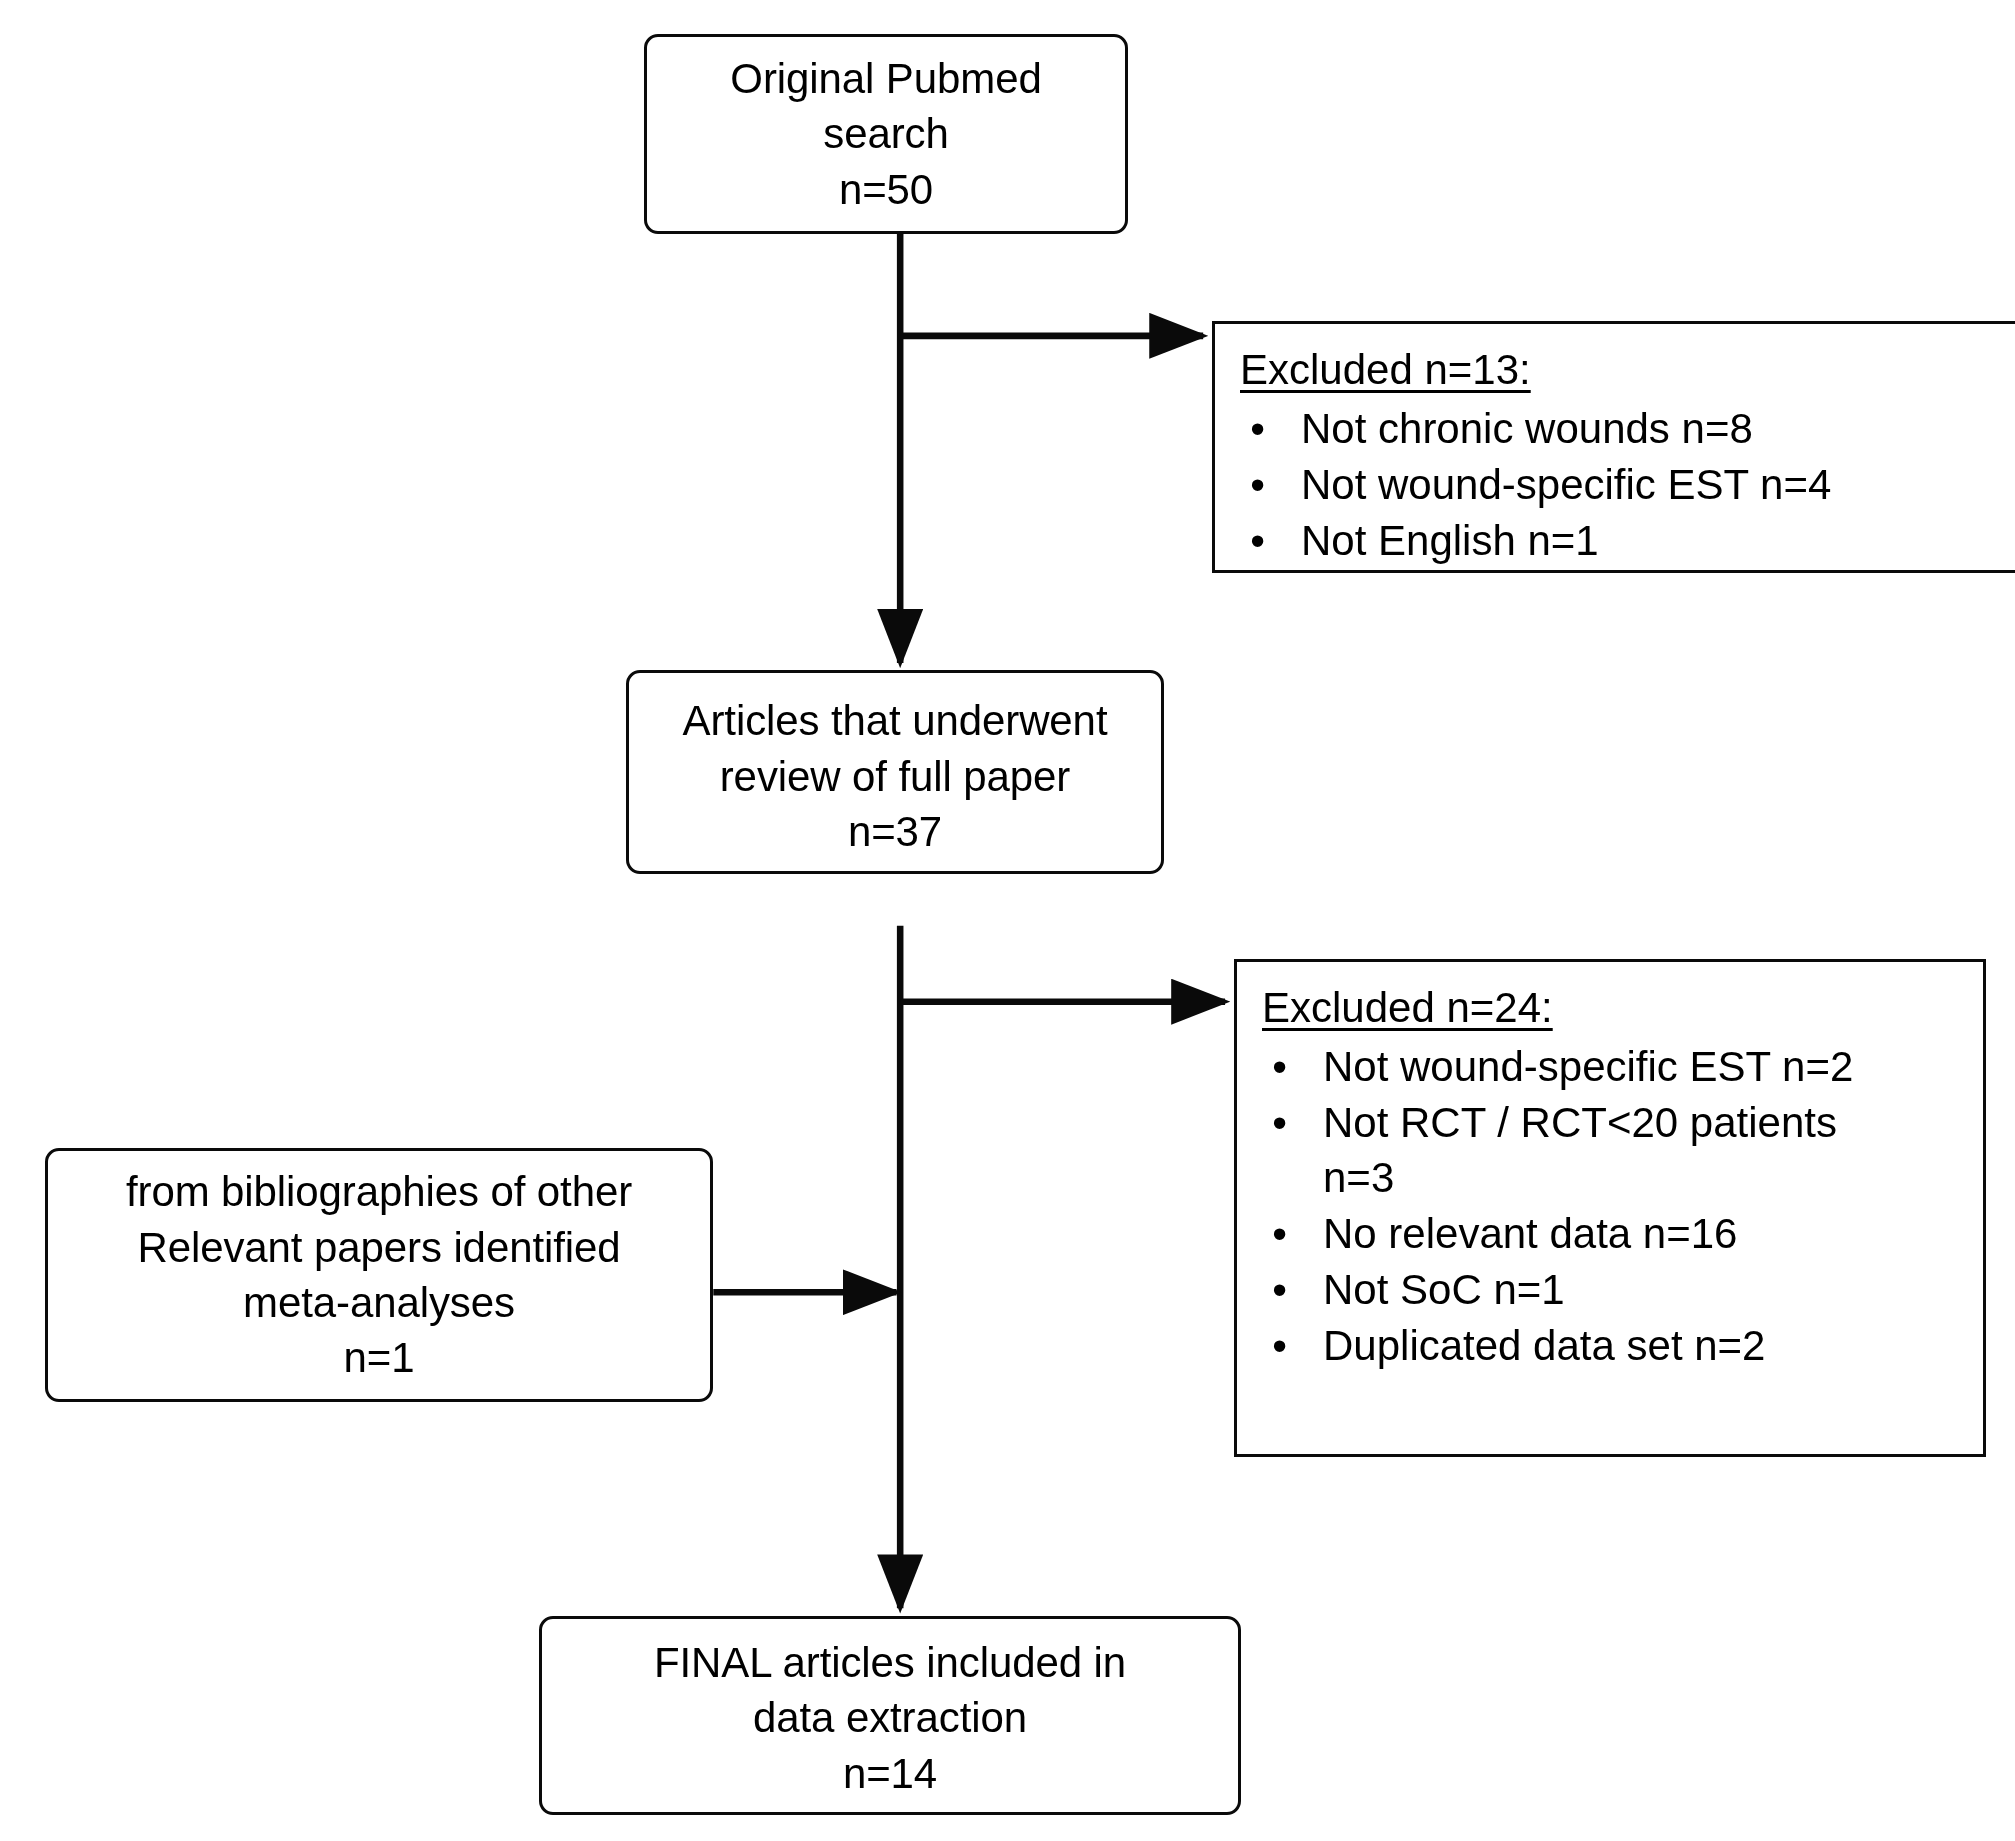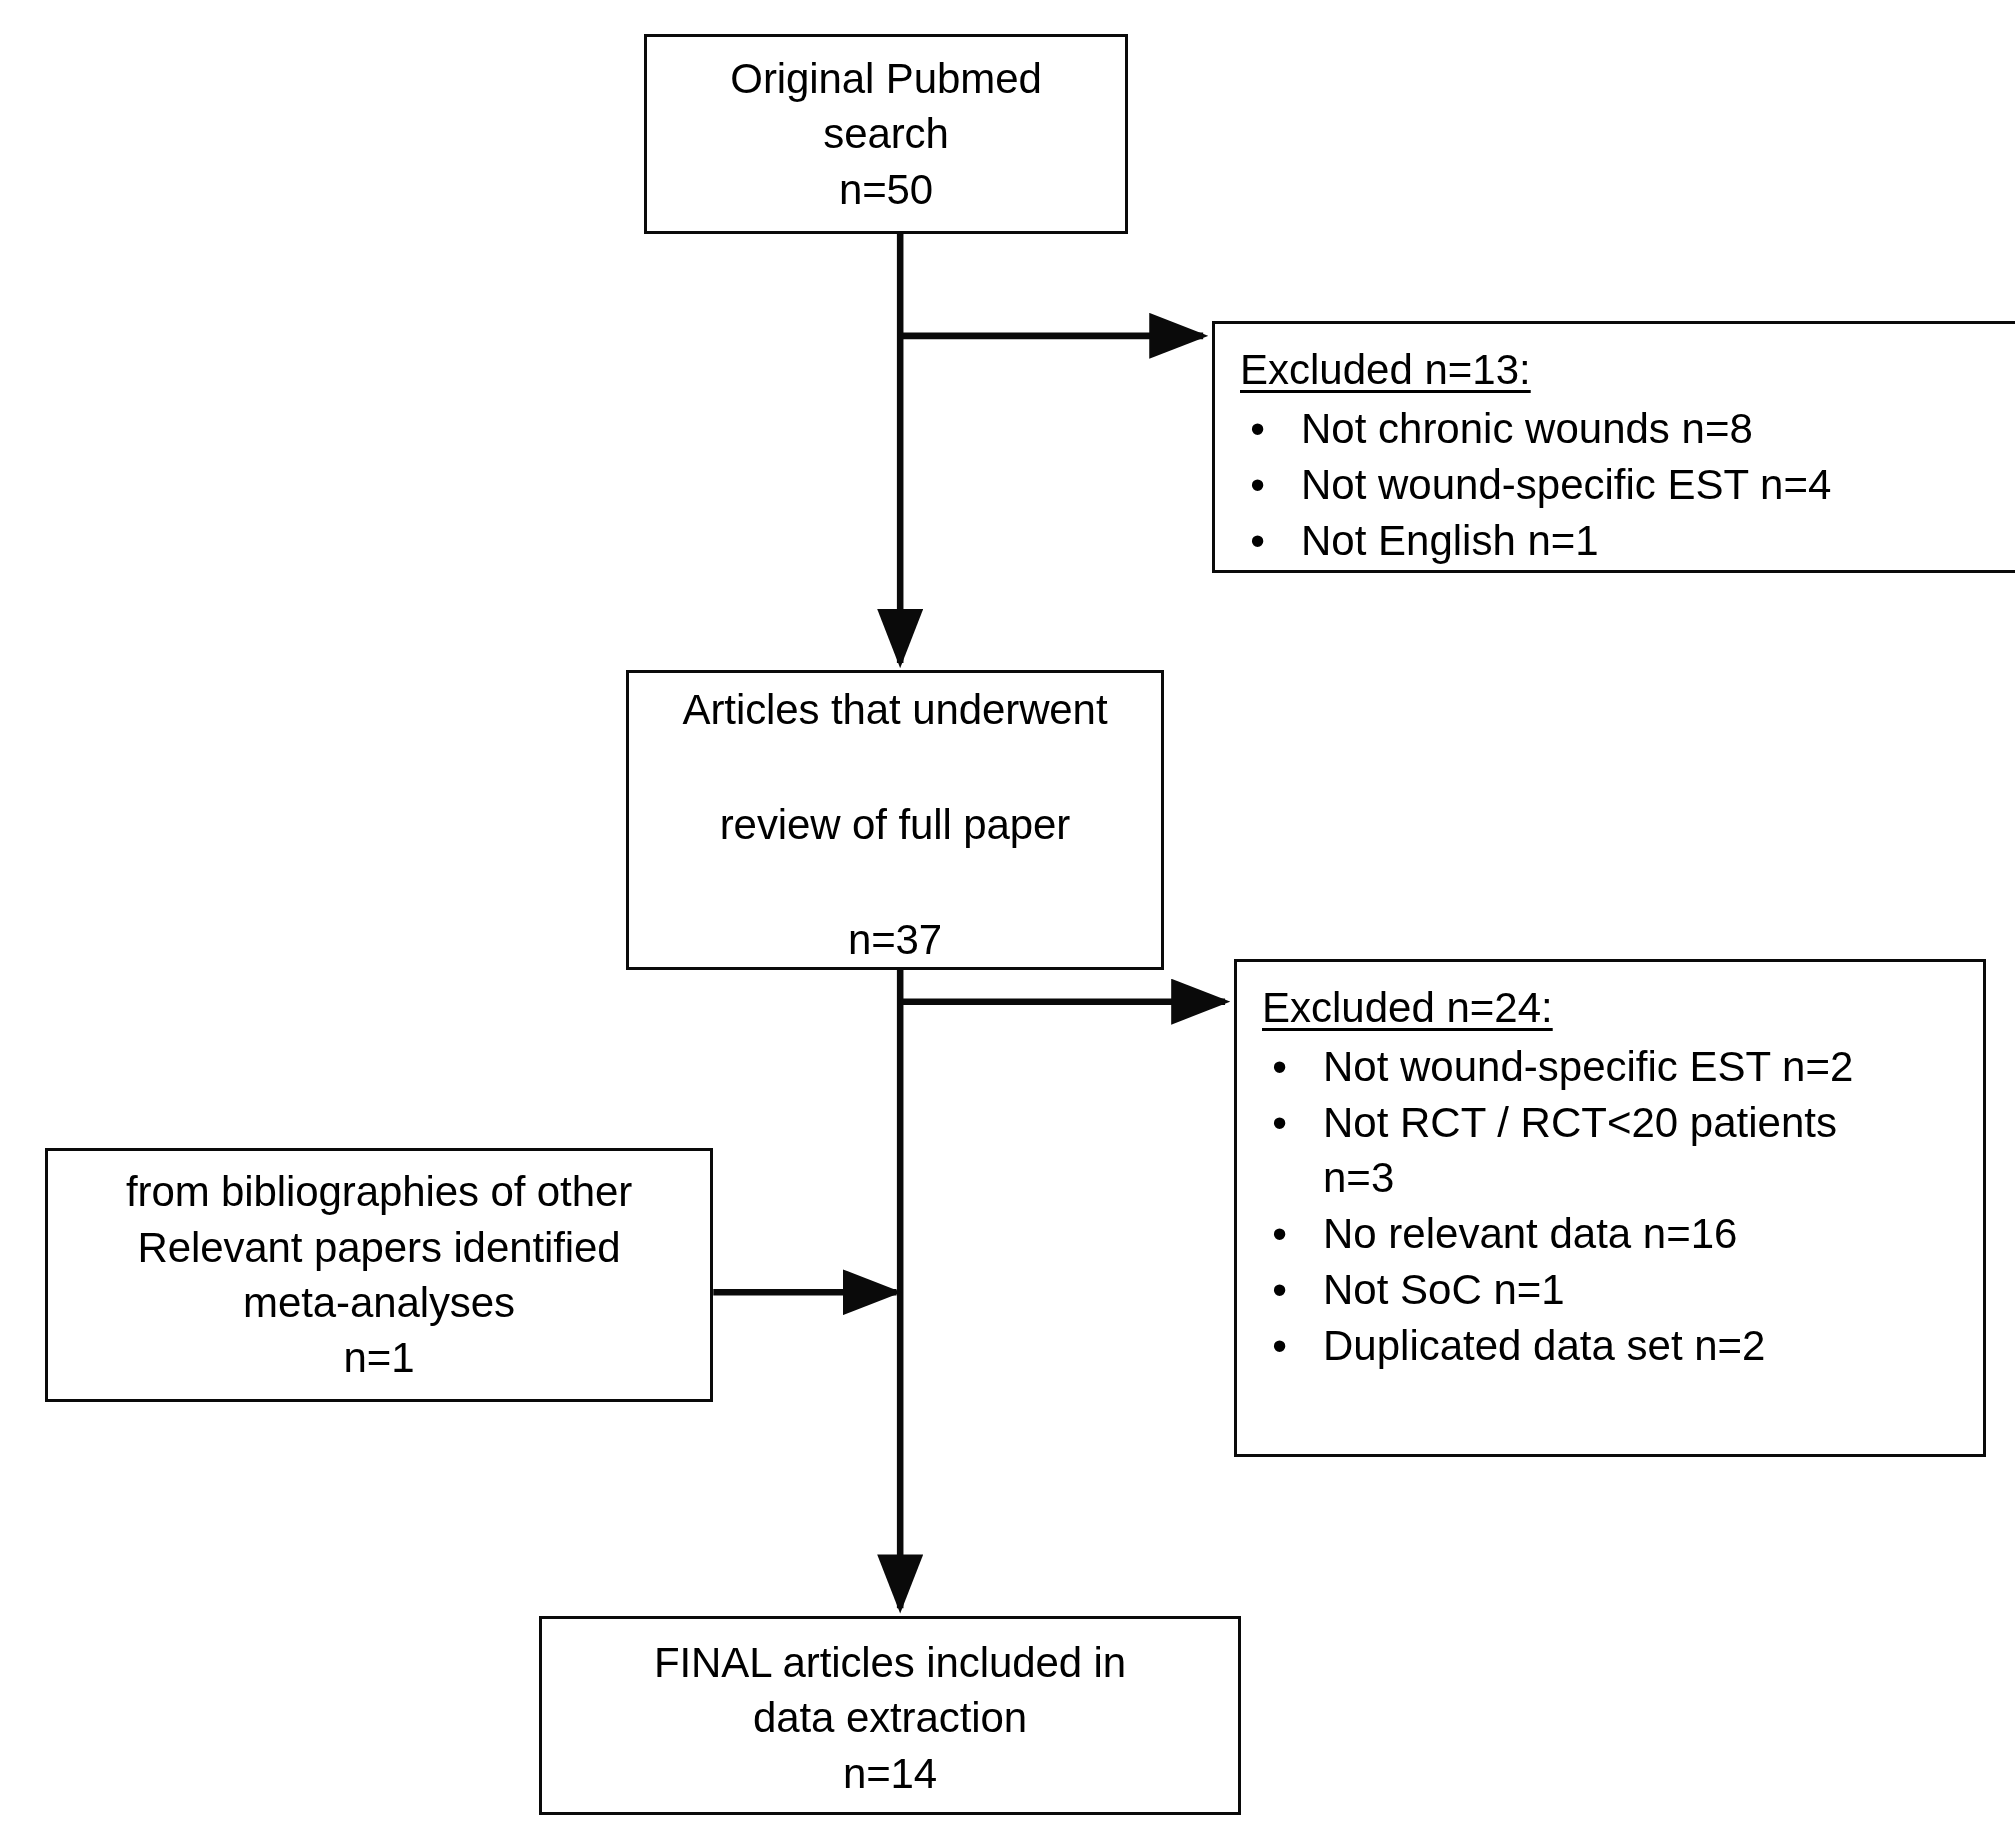--- a/index.html
+++ b/index.html
@@ -29,20 +29,21 @@
     box-sizing: border-box;
     border: 3.7px solid #0a0a0a;
     background: #ffffff;
     display: flex;
     flex-direction: column;
     justify-content: center;
   }
   .node.centered {
     align-items: center;
     text-align: center;
+    border-radius: 14px;
   }
   .nline {
     font-size: 42px;
     line-height: 1.32;
     white-space: pre;
     letter-spacing: -0.1px;
   }
   .node.bold .nline { font-weight: normal; }
 
   
@@ -116,21 +117,21 @@
 
   <div class="exbox" style="left:1212px; top:321px; width:840px; height:252px;">
     <div class="ex-title">Excluded n=13:</div>
     <ul class="ex-list">
       <li><span class="bullet">•</span><span style="white-space: pre-line;">Not chronic wounds n=8</span></li>
       <li><span class="bullet">•</span><span style="white-space: pre-line;">Not wound-specific EST n=4</span></li>
       <li><span class="bullet">•</span><span style="white-space: pre-line;">Not English n=1</span></li>
     </ul>
   </div>
 
-  <div class="node centered" style="left:626px; top:670px; width:538px; height:300px; justify-content:space-between; padding-top:9px;">
+  <div class="node centered" style="left:626px; top:670px; width:538px; height:204px; justify-content:center; padding-top:9px;">
     <div class="nline">Articles that underwent</div>
     <div class="nline">review of full paper</div>
     <div class="nline">n=37</div>
   </div>
 
   <div class="exbox" style="left:1234px; top:959px; width:752px; height:498px;">
     <div class="ex-title">Excluded n=24:</div>
     <ul class="ex-list">
       <li><span class="bullet">•</span><span style="white-space: pre-line;">Not wound-specific EST n=2</span></li>
       <li><span class="bullet">•</span><span style="white-space: pre-line;">Not RCT / RCT&lt;20 patients

